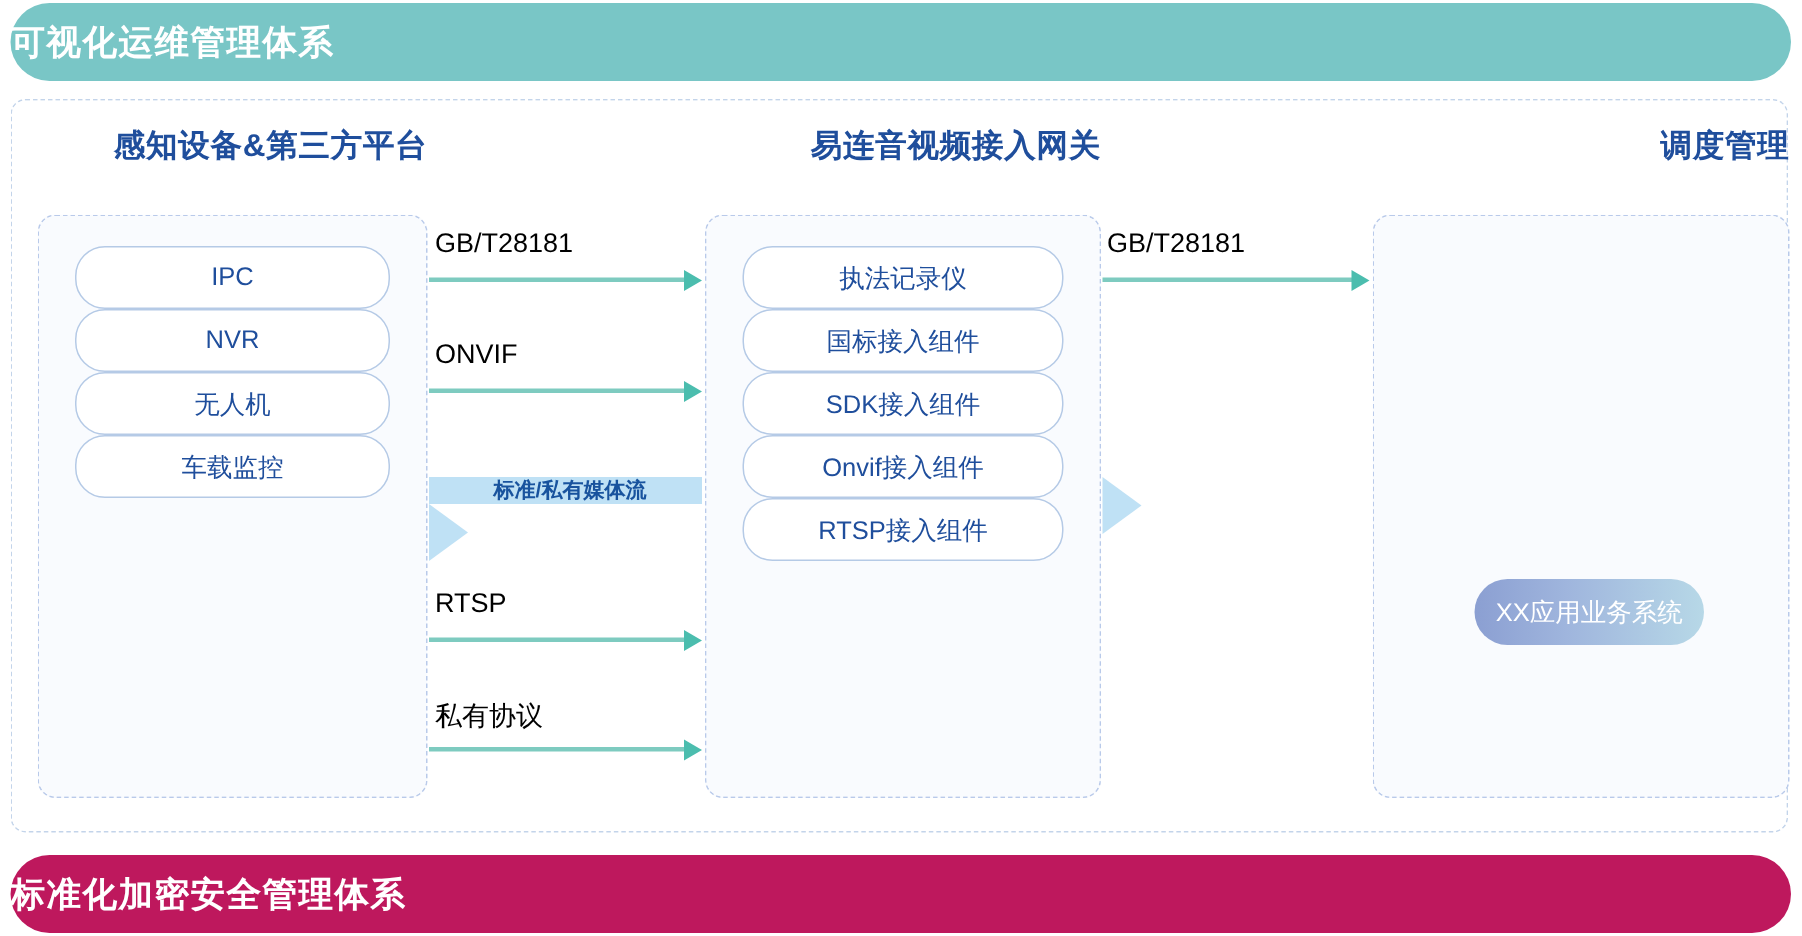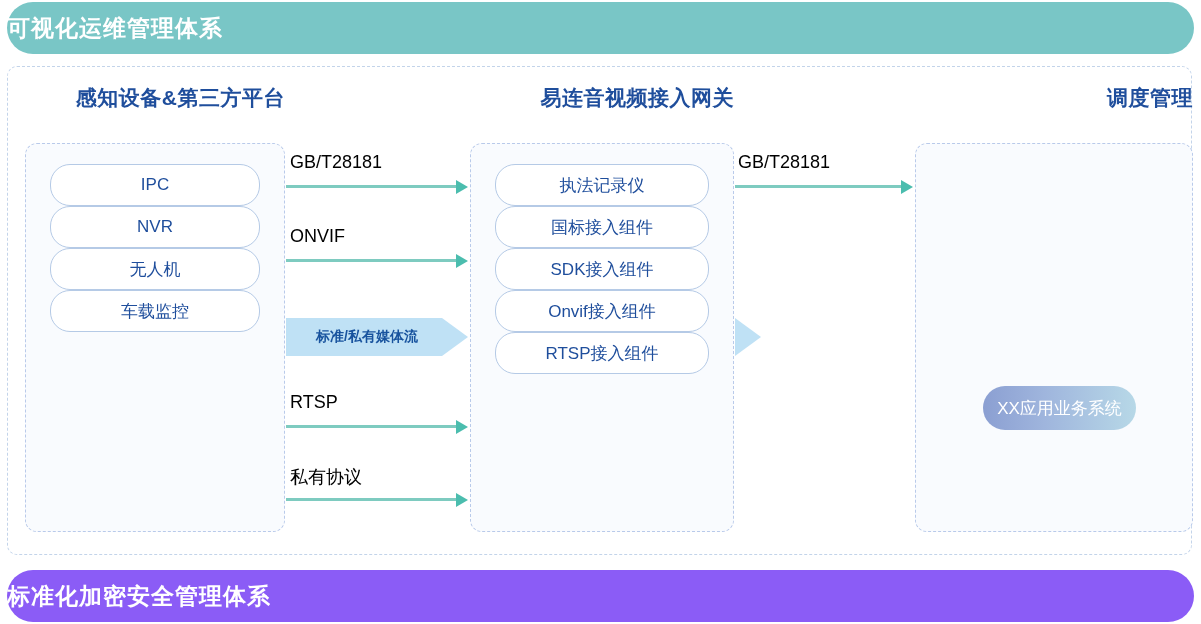--- a/index.html
+++ b/index.html
@@ -29,21 +29,21 @@
     font-size: 23px;
     font-weight: bold;
     letter-spacing: 1px;
   }
   .banner-top {
     top: 2px;
     background: #79c6c6;
   }
   .banner-bottom {
     top: 570px;
-    background: #8b5cf6;
+    background: #be185d;
   }
 
   
   .outer-frame {
     position: absolute;
     left: 7px;
     top: 66px;
     width: 1185px;
     height: 489px;
     border: 1px dashed #c3d4ea;
@@ -144,20 +144,21 @@
     font-size: 18px;
     white-space: nowrap;
   }
 
   
   .block-arrow {
     position: absolute;
     height: 38px;
     display: flex;
     align-items: stretch;
+    flex-direction: column;
   }
   .block-arrow .body {
     flex: 1;
     background: #bfe1f5;
     display: flex;
     align-items: center;
     justify-content: center;
     color: #18539e;
     font-size: 14px;
     font-weight: bold;

